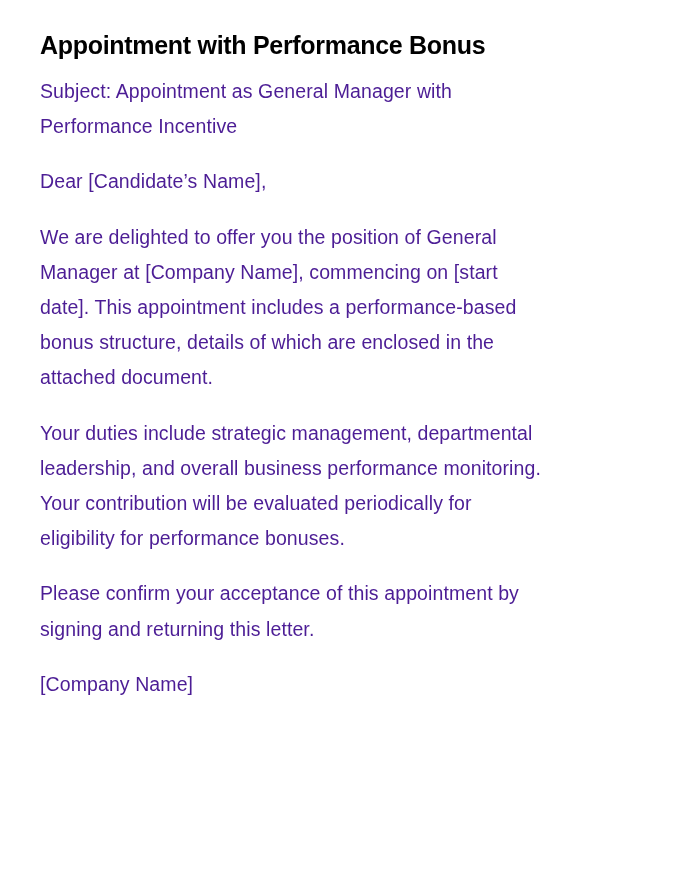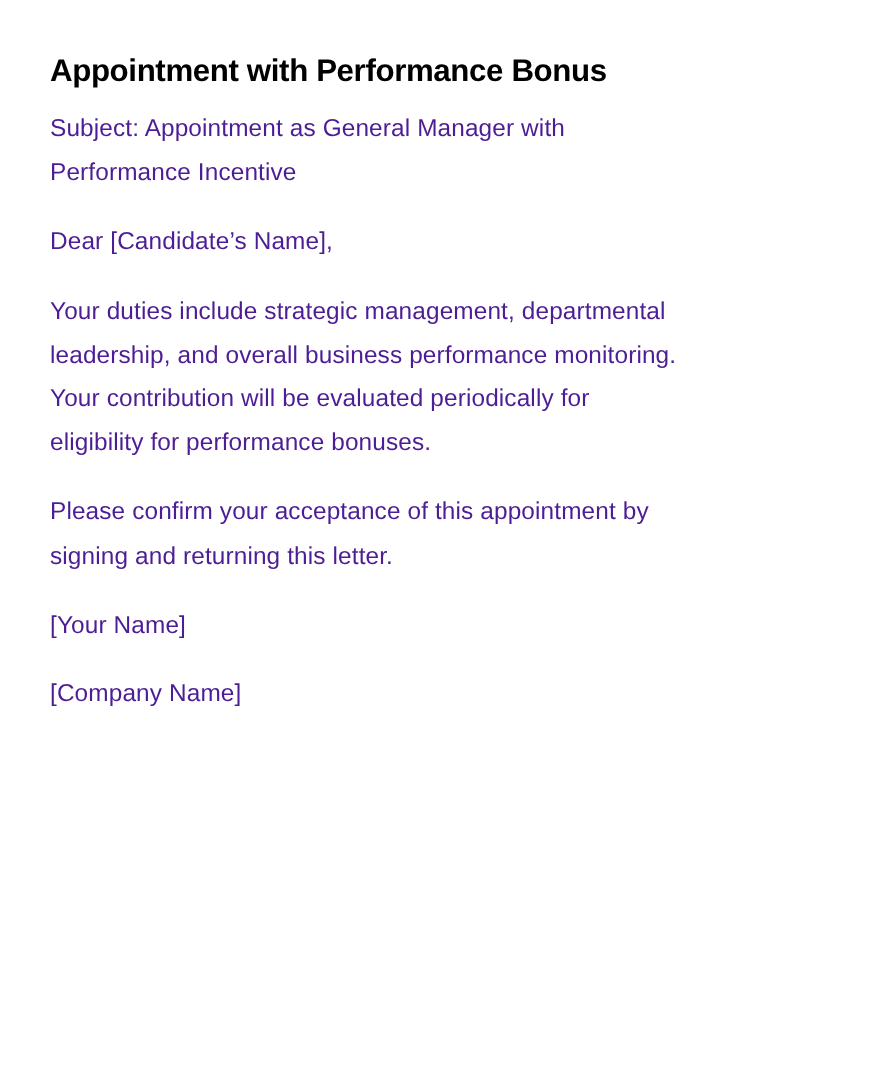--- a/index.html
+++ b/index.html
@@ -9,21 +9,21 @@
     }
     body {
       width: 700px;
       height: 872px;
       overflow: hidden;
       font-family: "Liberation Sans", "DejaVu Sans", sans-serif;
       color: #1a1a1a;
     }
     .page {
       position: relative;
-      padding: 40px 40px 0 40px;
+      padding: 28px 40px 0 40px;
       box-sizing: border-box;
       width: 588px;
     }
     .title {
       margin: 0 0 12px 0;
       font-size: 25px;
       font-weight: bold;
       line-height: 34px;
       color: #000000;
       letter-spacing: -0.3px;
@@ -37,17 +37,17 @@
     }
     .para.subject { margin-bottom: 20px; }
   </style>
 </head>
 <body>
 
 <div class="page">
   <h1 class="title">Appointment with Performance Bonus</h1>
   <p class="para subject">Subject: Appointment as General Manager with Performance Incentive</p>
   <p class="para">Dear [Candidate’s Name],</p>
+  <p class="para">We are delighted to offer you the position of General Manager at [Company Name], commencing on [start date]. This appointment includes a performance-based bonus structure, details of which are enclosed in the attached document.</p>
   <p class="para">Your duties include strategic management, departmental leadership, and overall business performance monitoring. Your contribution will be evaluated periodically for eligibility for performance bonuses.</p>
   <p class="para">Please confirm your acceptance of this appointment by signing and returning this letter.</p>
-  <p class="para">[Your Name]</p>
   <p class="para">[Company Name]</p>
 </div>
 
 </body></html>

